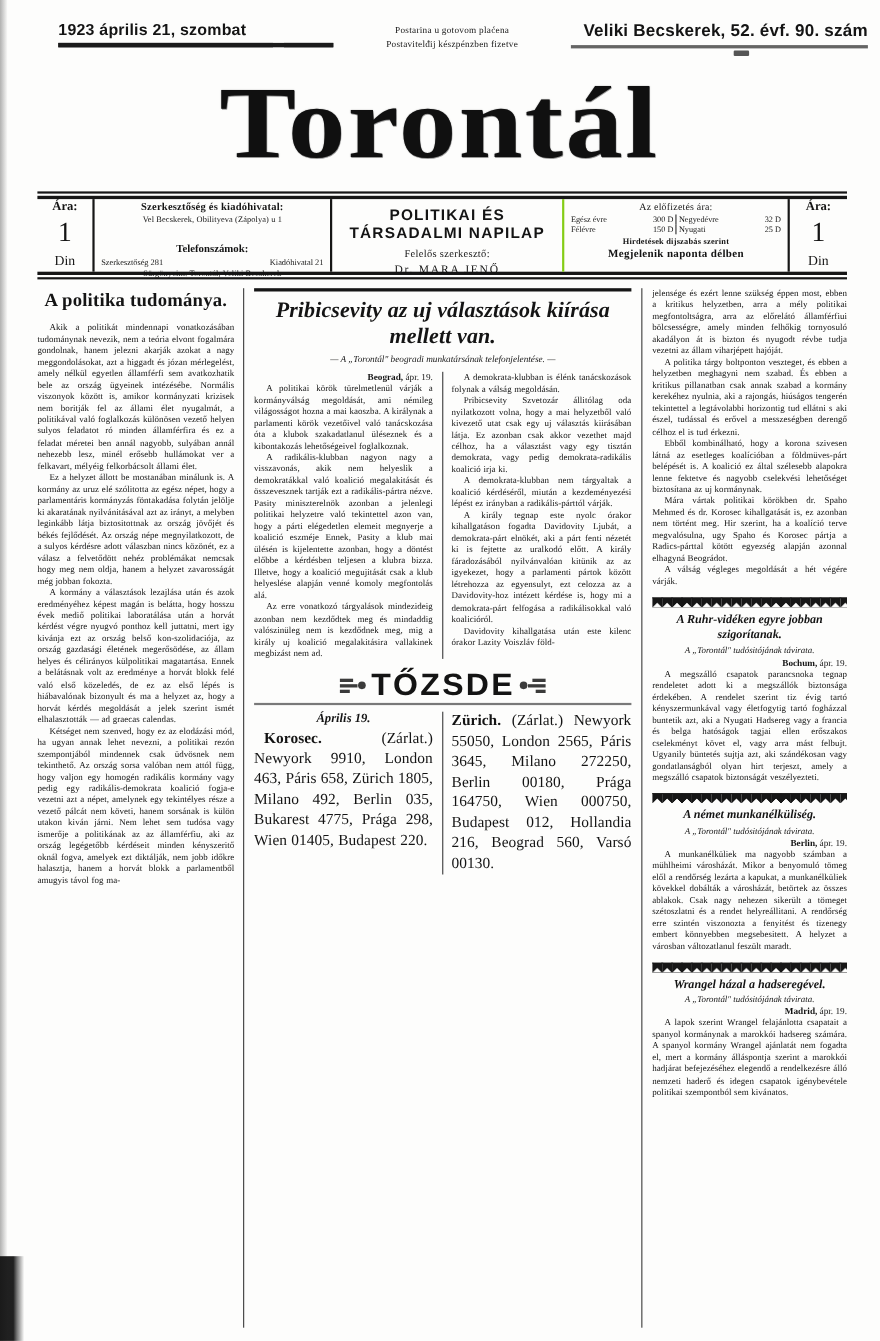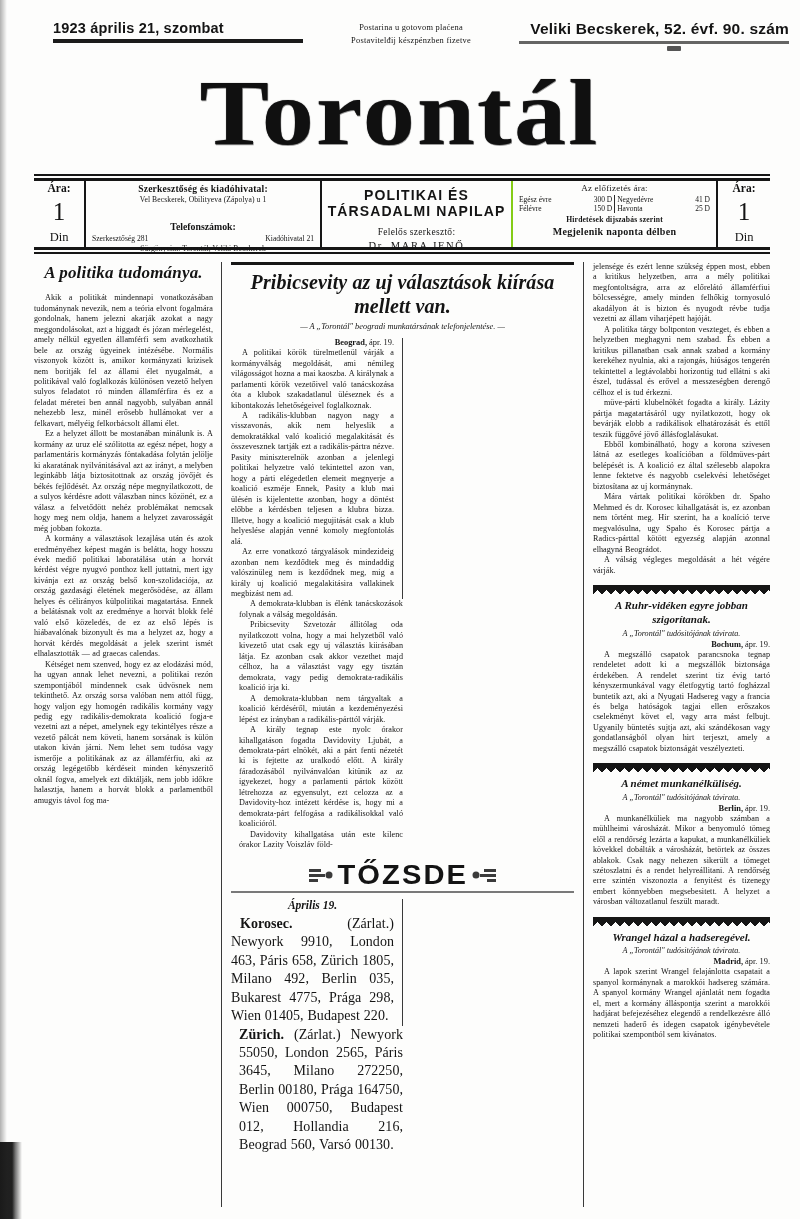--- a/index.html
+++ b/index.html
@@ -66,21 +66,21 @@
   }
   .ib-price{
     width:52px;border-right:2px solid #161616;text-align:center;
     display:flex;flex-direction:column;justify-content:space-between;
     padding:1px 0 2px;box-sizing:border-box;
   }
   .ib-price .lbl{font-size:11.5px;font-weight:700;}
   .ib-price .num{font-size:25px;line-height:.95;font-weight:400;}
   .ib-price .cur{font-size:12.5px;}
   .ib-edit{
-    width:236px;border-right:2px solid #161616;text-align:center;
+    width:216px;border-right:2px solid #161616;text-align:center;
     padding:2px 4px 0;box-sizing:border-box;
   }
   .ib-edit .h{font-size:9.6px;font-weight:700;letter-spacing:.2px;}
   .ib-edit .s{font-size:7.6px;letter-spacing:.1px;margin-top:1px;}
   .ib-edit .h2{font-size:9.8px;font-weight:700;margin-top:17px;}
   .ib-edit .row{
     font-size:7.6px;display:flex;justify-content:space-between;
     padding:0 2px;margin-top:2px;text-align:center;
   }
   .ib-mid{
@@ -109,33 +109,33 @@
   .ib-price.right{border-right:none;}
   
   .cols{
     position:absolute;left:34px;top:262px;width:736px;height:945px;
     display:flex;box-sizing:border-box;
   }
   .col{box-sizing:border-box;}
   .c1{width:188px;padding-right:8px;border-right:1px solid #3a3a3a;}
   .c2{width:362px;padding:0 9px;border-right:1px solid #3a3a3a;}
   .c3{width:186px;padding-left:9px;}
-  .sub{display:flex;flex-direction:column;}
+  .sub{display:flex;}
   .sub > div{box-sizing:border-box;}
   .subL{width:172px;padding-right:8px;border-right:1px solid #3a3a3a;}
   .subR{width:172px;padding-left:8px;}
   p{
     margin:0 0 0;font-size:8.15px;line-height:1.285;
     text-align:justify;text-indent:11px;
     word-spacing:.3px;letter-spacing:.05px;
     hyphens:auto;
   }
   p.noind{text-indent:0;}
   h2.ed{
-    font-size:17px;font-style:italic;font-weight:700;text-align:center;
+    font-size:17px;font-weight:700;text-align:center;
     margin:0 0 10px;line-height:1.25;letter-spacing:.2px;
   }
   h2.lead{
     font-size:20px;font-style:italic;font-weight:700;text-align:center;
     margin:6px 0 4px;line-height:1.18;letter-spacing:.1px;
   }
   .lead-sub{
     font-size:8.4px;font-style:italic;text-align:center;margin:0 0 7px;
   }
   .dateline{
@@ -239,26 +239,26 @@
     </div>
 
     <div class="ib-sub">
       <div class="h">Az előfizetés ára:</div>
       <table>
         <tbody>
             <tr>
           <td>Egész évre</td>
           <td class="r">300 D</td>
           <td class="vdiv">Negyedévre</td>
-          <td class="r">41 D</td>
+          <td class="r">32 D</td>
         </tr>
         <tr>
           <td>Félévre</td>
           <td class="r">150 D</td>
-          <td class="vdiv">Havonta</td>
+          <td class="vdiv">Nyugati</td>
           <td class="r">25 D</td>
         </tr>
       </tbody>
         </table>
       <div class="h2">Hirdetések dijszabás szerint</div>
       <div class="h3">Megjelenik naponta délben</div>
     </div>
 
     <div class="ib-price right">
       <div class="lbl">Ára:</div>
@@ -337,21 +337,20 @@
             <span>(Zárlat.)</span>
             <span>Newyork 55050, London 2565, Páris 3645, Milano 272250, Berlin 00180, Prága 164750, Wien 000750, Budapest 012, Hollandia 216, Beograd 560, Varsó 00130.</span>
           </p>
         </div>
       </div>
     </div>
 
     <div class="col c3">
       <p class="noind">jelensége és ezért lenne szükség éppen most, ebben a kritikus helyzetben, arra a mély politikai megfontoltságra, arra az előrelátó államférfiui bölcsességre, amely minden felhőkig tornyosuló akadályon át is bizton és nyugodt révbe tudja vezetni az állam viharjépett hajóját.</p>
       <p>A politika tárgy boltponton veszteget, és ebben a helyzetben meghagyni nem szabad. És ebben a kritikus pillanatban csak annak szabad a kormány kerekéhez nyulnia, aki a rajongás, hiúságos tengerén tekintettel a legtávolabbi horizontig tud ellátni s aki észel, tudással és erővel a messzeségben derengő célhoz el is tud érkezni.</p>
-      <p>müve-párti klubelnökét fogadta a király. Lázity pártja magatartásáról ugy nyilatkozott, hogy ok bevárják elobb a radikálisok elhatározását és ettől teszik függővé jövő állásfoglalásukat.</p>
       <p>Ebből kombinálható, hogy a korona szivesen látná az esetleges koalícióban a földmüves-párt belépését is. A koalició ez által szélesebb alapokra lenne fektetve és nagyobb cselekvési lehetőséget biztosítana az uj kormánynak.</p>
       <p>Mára vártak politikai körökben dr. Spaho Mehmed és dr. Korosec kihallgatását is, ez azonban nem történt meg. Hir szerint, ha a koalíció terve megvalósulna, ugy Spaho és Korosec pártja a Radics-párttal kötött egyezség alapján azonnal elhagyná Beográdot.</p>
       <p>A válság végleges megoldását a hét végére várják.</p>
 
       <div class="zz"></div>
       <h3 class="brief">A Ruhr-vidéken egyre jobban szigorítanak.</h3>
       <div class="brief-src">A „Torontál" tudósitójának távirata.</div>
       <div class="dateline">
         <b>Bochum,</b>
         <span>ápr. 19.</span>

